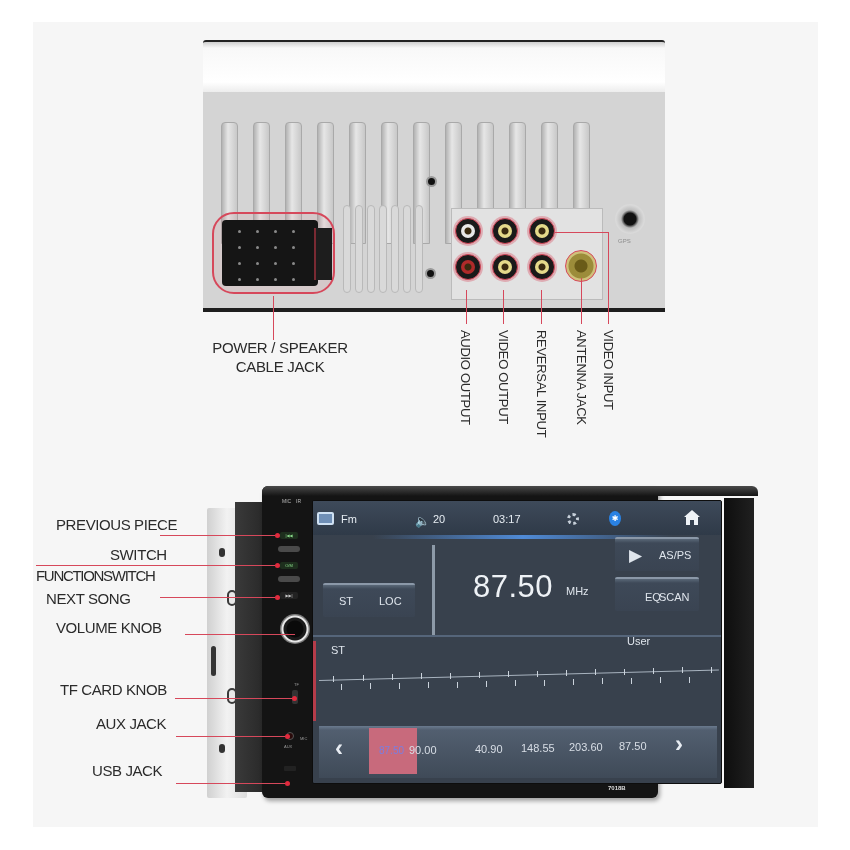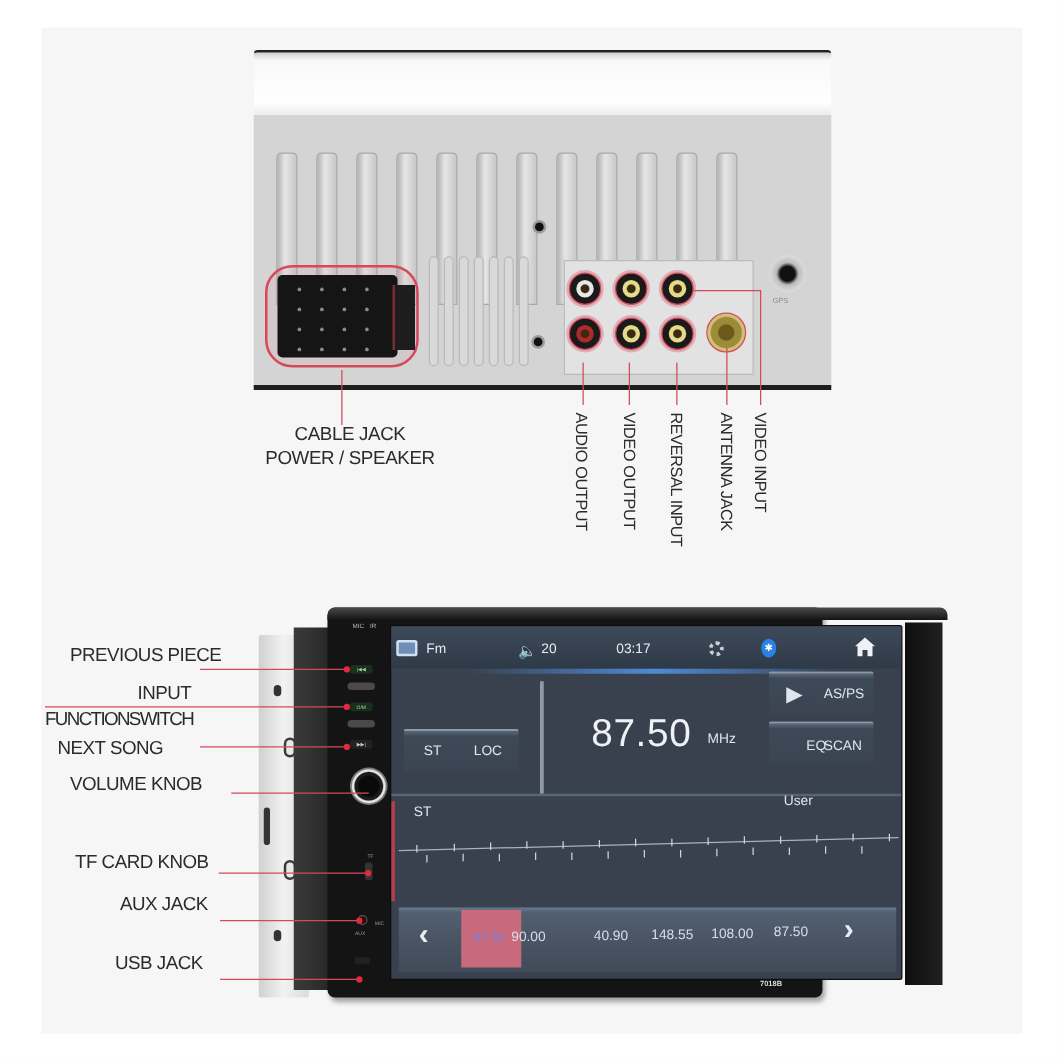--- a/index.html
+++ b/index.html
@@ -167,22 +167,22 @@
 
 <div class="callout-v" style="left:273px;top:296px;height:44px"></div>
 <div class="callout-v" style="left:466px;top:290px;height:34px"></div>
 <div class="callout-v" style="left:503px;top:290px;height:34px"></div>
 <div class="callout-v" style="left:541px;top:290px;height:34px"></div>
 <div class="callout-v" style="left:581px;top:278px;height:46px"></div>
 <div class="callout-v" style="left:608px;top:232px;height:92px"></div>
 <div class="callout-h" style="left:555px;top:232px;width:53px"></div>
 
 <div class="rear-label" style="left:200px;top:338px;width:160px">
+  <div>POWER / SPEAKER</div>
   <div>CABLE JACK</div>
-  <div>POWER / SPEAKER</div>
 </div>
 <div class="vlabel" style="left:458px;top:330px">AUDIO OUTPUT</div>
 <div class="vlabel" style="left:496px;top:330px">VIDEO OUTPUT</div>
 <div class="vlabel" style="left:534px;top:330px">REVERSAL INPUT</div>
 <div class="vlabel" style="left:574px;top:330px">ANTENNA JACK</div>
 <div class="vlabel" style="left:601px;top:330px">VIDEO INPUT</div>
 
 <div class="side-bracket">
   <div class="bracket-hole" style="left:12px;top:40px"></div>
   <div class="bracket-dot" style="left:20px;top:82px"></div>
@@ -280,35 +280,35 @@
     </div>
 
     <div class="preset-bar">
       <span class="chev" style="left:16px;top:8px">‹</span>
       <div class="preset-active">
           <span>87.50</span>
         </div>
       <span class="preset" style="left:90px;top:18px">90.00</span>
       <span class="preset" style="left:156px;top:17px">40.90</span>
       <span class="preset" style="left:202px;top:16px">148.55</span>
-      <span class="preset" style="left:250px;top:15px">108.00</span>
+      <span class="preset" style="left:250px;top:15px">203.60</span>
       <span class="preset" style="left:300px;top:14px">87.50</span>
       <span class="chev" style="left:356px;top:4px">›</span>
     </div>
   </div>
 
   <div class="right-rail"></div>
   <span class="model-lbl">7018B</span>
 </div>
 
 <span class="front-label" style="left:56px;top:516px">PREVIOUS PIECE</span>
 <div class="callout-h" style="left:160px;top:535px;width:118px"></div>
 <div class="dotmark" style="left:275px;top:533px"></div>
 
-<span class="front-label" style="left:110px;top:546px">INPUT</span>
+<span class="front-label" style="left:110px;top:546px">SWITCH</span>
 <span class="front-label" style="left:36px;top:567px;letter-spacing:-1.3px">FUNCTIONSWITCH</span>
 <div class="callout-h" style="left:36px;top:565px;width:242px"></div>
 <div class="dotmark" style="left:275px;top:563px"></div>
 
 <span class="front-label" style="left:46px;top:590px">NEXT SONG</span>
 <div class="callout-h" style="left:160px;top:597px;width:118px"></div>
 <div class="dotmark" style="left:275px;top:595px"></div>
 
 <span class="front-label" style="left:56px;top:619px">VOLUME KNOB</span>
 <div class="callout-h" style="left:185px;top:634px;width:110px"></div>

